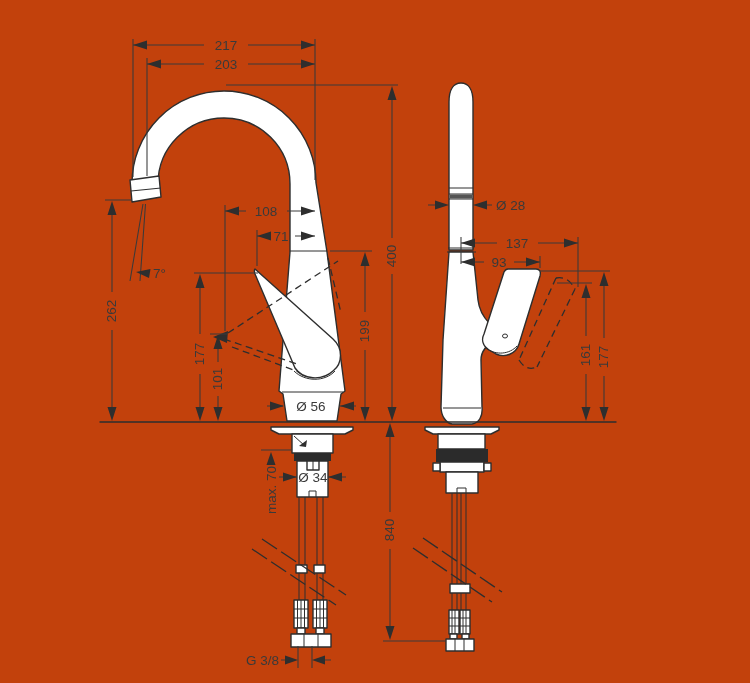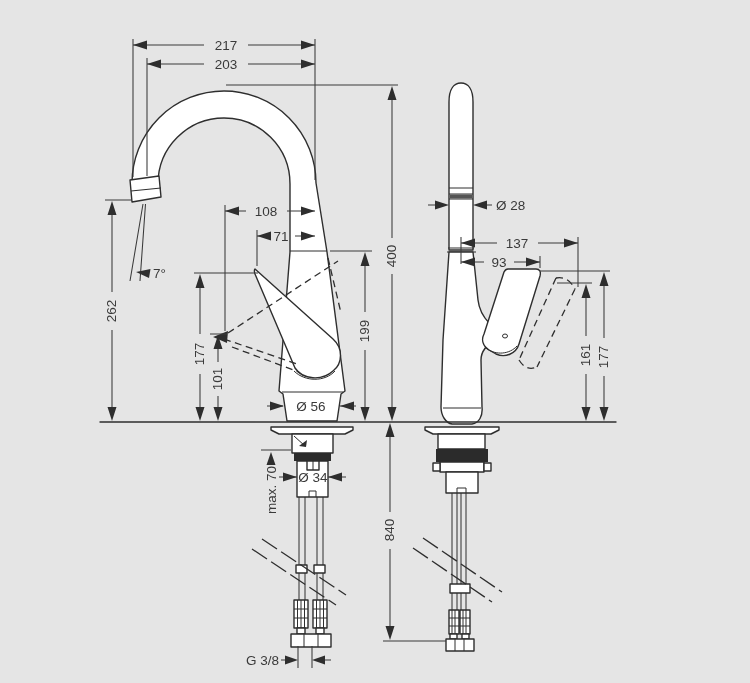--- a/index.html
+++ b/index.html
@@ -1,16 +1,16 @@
 <!DOCTYPE html>
 <html><head>
 <meta charset="utf-8">
 <style>
   html,body{margin:0;padding:0;background:#fff;}
-  .stage{position:relative;width:750px;height:683px;background:#e5e5e5;overflow:hidden;
+  .stage{position:relative;width:750px;height:683px;background:#c2410c;overflow:hidden;
          font-family:"Liberation Sans",sans-serif;}
   svg{display:block;}
   
   .obj{fill:none;stroke:#2e2e2e;stroke-width:1.4;stroke-linejoin:round;stroke-linecap:round;}
   .objw{fill:#ffffff;stroke:#2e2e2e;stroke-width:1.4;stroke-linejoin:round;}
   .dark{fill:#2b2b2b;stroke:none;}
   .thin{fill:none;stroke:#2e2e2e;stroke-width:1;}
   .dash{fill:none;stroke:#2e2e2e;stroke-width:1.3;stroke-dasharray:7 4.5;stroke-linecap:butt;}
   .brk{fill:none;stroke:#2e2e2e;stroke-width:1.3;stroke-dasharray:18 5;}
   

